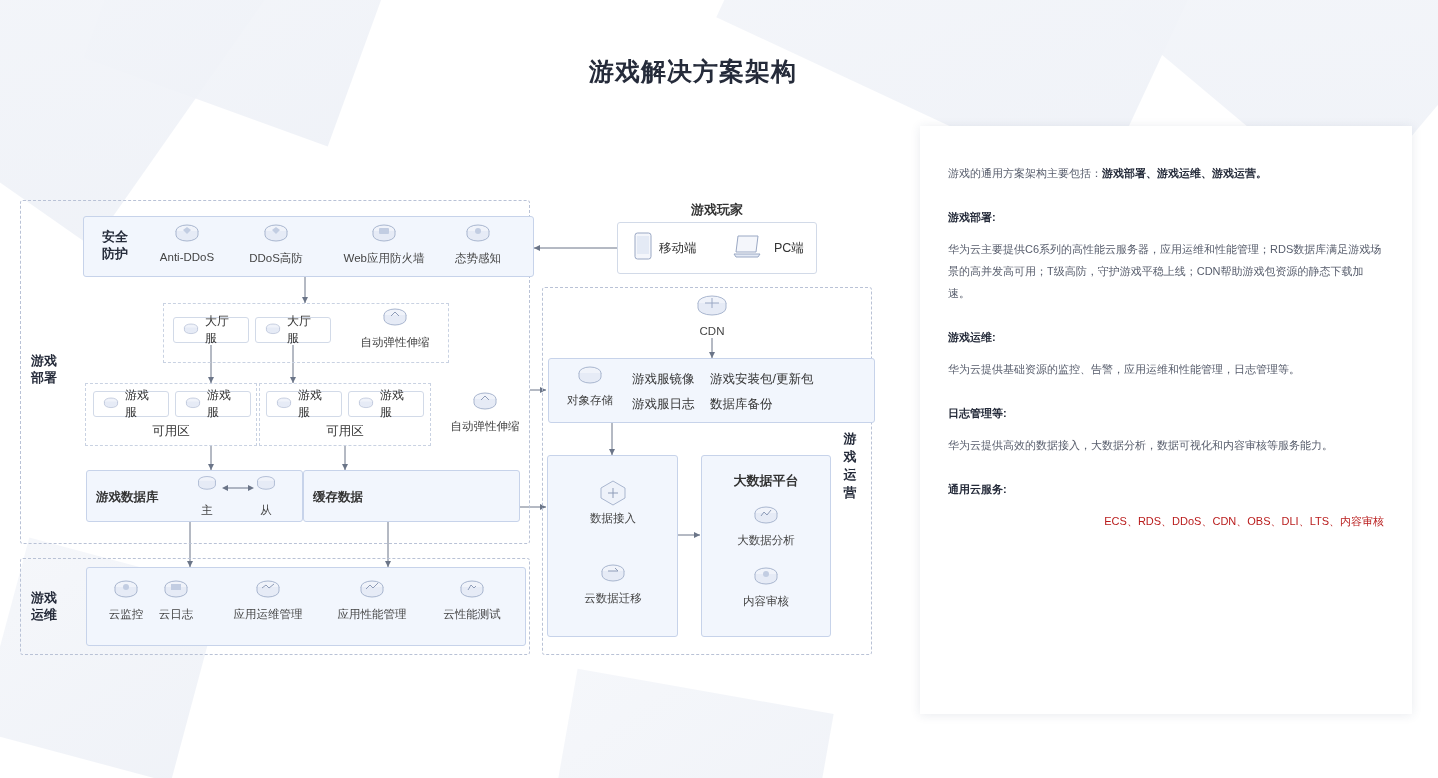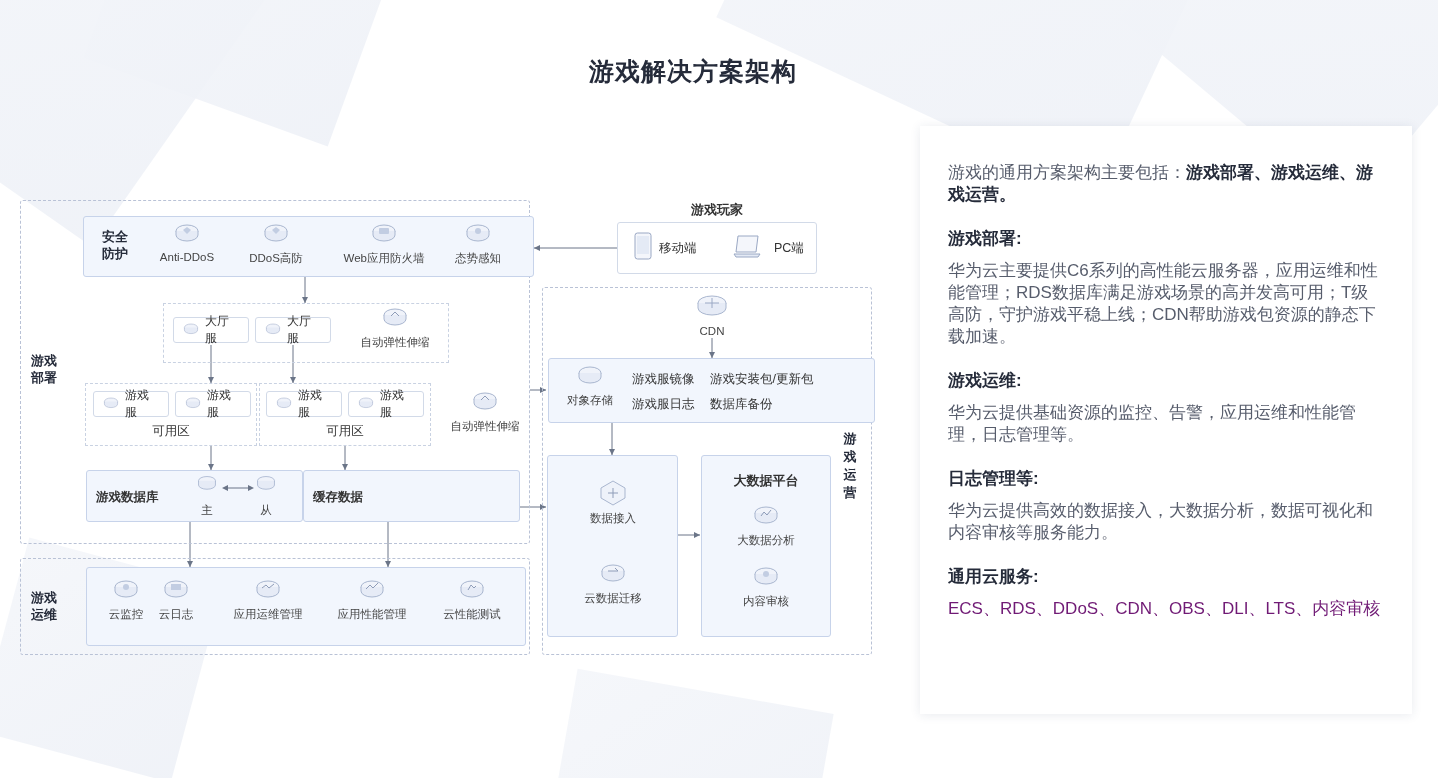--- a/index.html
+++ b/index.html
@@ -73,23 +73,23 @@
 
   
   svg.arrows { position:absolute; left:0; top:0; width:1438px; height:778px; pointer-events:none; }
 
   
   .panel {
     position:absolute; left:920px; top:126px; width:492px; height:588px;
     background:#ffffff; box-shadow:0 1px 10px rgba(40,60,100,.10);
     padding:36px 28px;
   }
-  .panel p { margin:0 0 10px 0; font-size:17px; line-height:22px; color:#575d6c; }
+  .panel p { margin:0 0 10px 0; font-size:11px; line-height:22px; color:#575d6c; }
   .panel .h { font-weight:bold; color:#252b3a; }
-  .panel .blue { color:#701a75; }
+  .panel .blue { color:#b91c1c;text-align:right; }
   .panel .gap { height:12px; }
 </style>
 </head>
 <body>
 
 <div class="bg-shapes">
   <i class="s1"></i>
     <i class="s2"></i>
     <i class="s3"></i>
     <i class="s4"></i>

